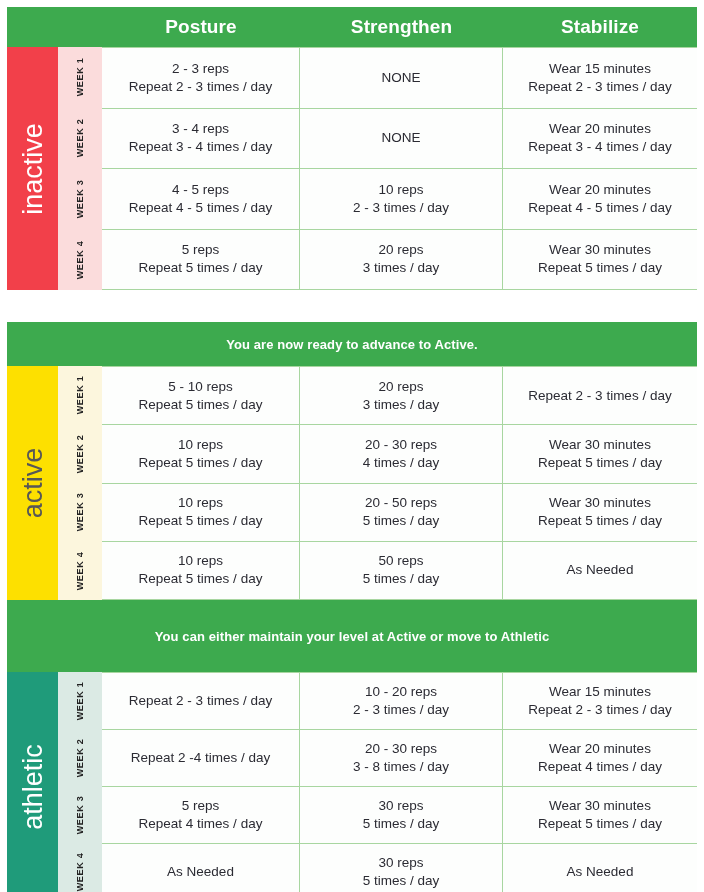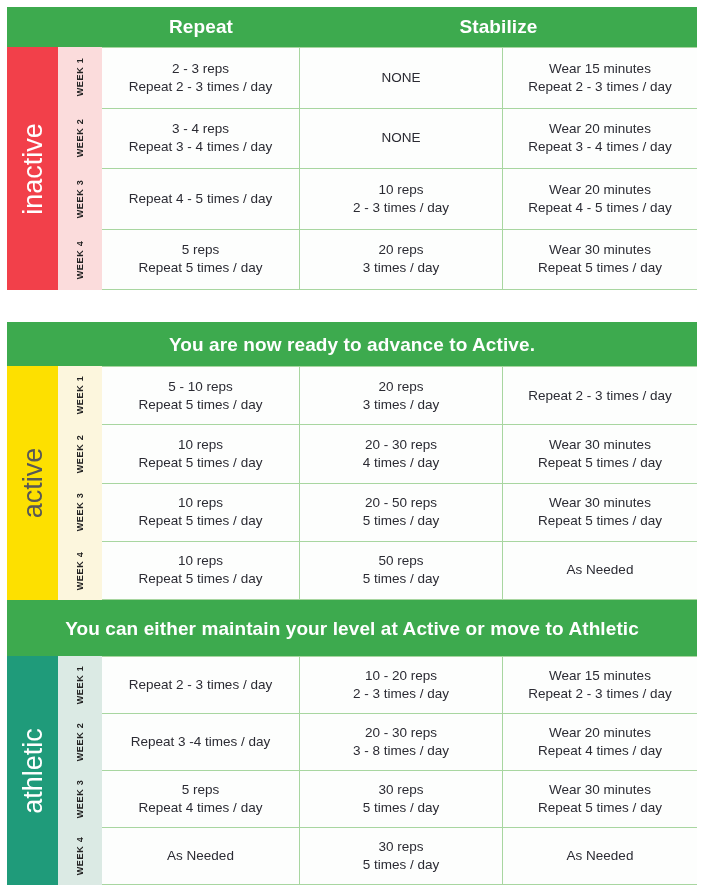--- a/index.html
+++ b/index.html
@@ -48,21 +48,21 @@
   }
   .band.col-head .spacer {
     width: 95px;
     flex: 0 0 95px;
   }
   .band.col-head .hcell {
     font-size: 19px;
     text-align: center;
   }
   .band.note {
-    font-size: 19px;
+    font-size: 13px;
     line-height: 17px;
     padding: 22px 10px;
   }
   .band.note.two-line {
     flex-direction: column;
   }
   .band.note.two-line span { display: block; }
 
   
   .grid {
@@ -152,21 +152,22 @@
   .lv-athletic .weekcol { background: #dbeae4; }
 </style>
 </head>
 <body>
 
 <div class="page">
 
   <div class="section lv-inactive" id="sec-0" style="top:7px;">
     <div class="band col-head">
       <div class="spacer"></div>
-      <div class="hcell" style="flex:0 0 198px;">Repeat</div>
+      <div class="hcell" style="flex:0 0 198px;">Posture</div>
+      <div class="hcell" style="flex:0 0 203px;">Strengthen</div>
       <div class="hcell" style="flex:1 1 auto;">Stabilize</div>
     </div>
     <div class="grid" style="height:243px;">
       <div class="levelbar">
         <div class="level-label">inactive</div>
       </div>
       <div class="weekcol">
         <div class="weekcell">
             <span>WEEK 1</span>
           </div>
@@ -215,20 +216,21 @@
             <div class="cell c3">
               <div class="txt">
                 <span class="l">Wear 20 minutes</span>
                 <span class="l">Repeat 3 - 4 times / day</span>
               </div>
             </div>
           </div>
           <div class="row">
             <div class="cell c1">
               <div class="txt">
+                <span class="l">4 - 5 reps</span>
                 <span class="l">Repeat 4 - 5 times / day</span>
               </div>
             </div>
             <div class="cell c2">
               <div class="txt">
                 <span class="l">10 reps</span>
                 <span class="l">2 - 3 times / day</span>
               </div>
             </div>
             <div class="cell c3">
@@ -359,21 +361,21 @@
               <div class="txt">
                 <span class="l">As Needed</span>
               </div>
             </div>
           </div>
         </div>
     </div>
   </div>
 
   <div class="section lv-athletic" id="sec-2" style="top:600px;">
-    <div class="band note two-line" style="height:56px;">
+    <div class="band note two-line" style="height:72px;">
       <span>You can either maintain your level at Active or move to Athletic</span>
     </div>
     <div class="grid" style="height:229px;">
       <div class="levelbar">
         <div class="level-label">athletic</div>
       </div>
       <div class="weekcol">
         <div class="weekcell">
             <span>WEEK 1</span>
           </div>
@@ -403,21 +405,21 @@
             <div class="cell c3">
               <div class="txt">
                 <span class="l">Wear 15 minutes</span>
                 <span class="l">Repeat 2 - 3 times / day</span>
               </div>
             </div>
           </div>
           <div class="row">
             <div class="cell c1">
               <div class="txt">
-                <span class="l">Repeat 3 -4 times / day</span>
+                <span class="l">Repeat 2 -4 times / day</span>
               </div>
             </div>
             <div class="cell c2">
               <div class="txt">
                 <span class="l">20 - 30 reps</span>
                 <span class="l">3 - 8 times / day</span>
               </div>
             </div>
             <div class="cell c3">
               <div class="txt">

